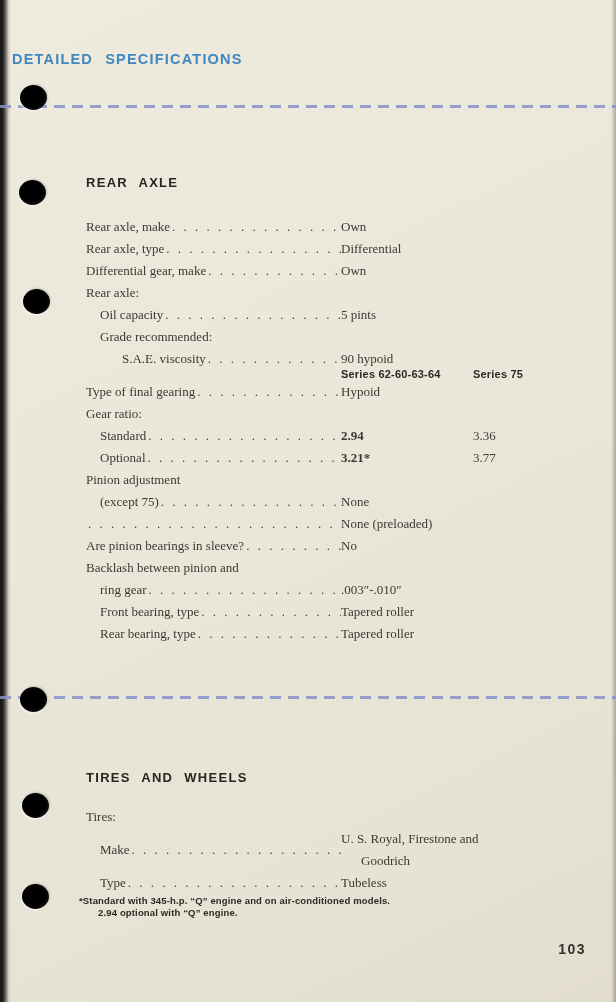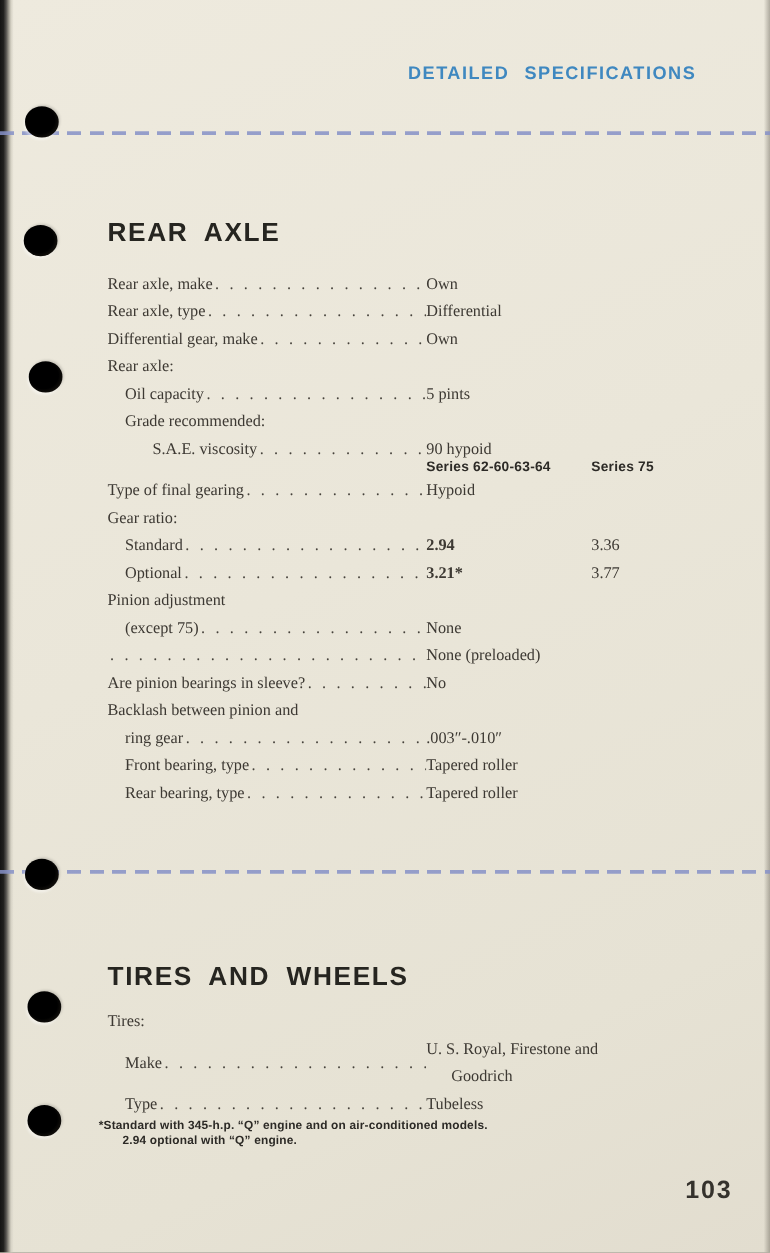--- a/index.html
+++ b/index.html
@@ -44,30 +44,30 @@
   .h6{left:22px;top:884px;}
   
   .dash{
     position:absolute;left:0;right:0;height:3px;z-index:2;opacity:.85;
     background:repeating-linear-gradient(90deg,var(--dash_blue) 0 11px,rgba(0,0,0,0) 11px 18px);
   }
   .dash1{top:105px;}
   .dash2{top:696px;}
   
   .runhead{
-    position:absolute;top:51px;left:1px;width:556px;text-align:right;z-index:3;
+    position:absolute;top:51px;left:12px;width:556px;text-align:left;z-index:3;
     font-family:"Liberation Sans","DejaVu Sans",sans-serif;
     font-weight:bold;font-size:14.5px;letter-spacing:1.2px;word-spacing:7px;
     color:var(--header_blue);
   }
   
   .sec-title{
     position:absolute;left:86px;z-index:3;
     font-family:"Liberation Sans","DejaVu Sans",sans-serif;
-    font-weight:bold;font-size:21px;letter-spacing:1.3px;word-spacing:6px;
+    font-weight:bold;font-size:13px;letter-spacing:1.3px;word-spacing:6px;
     color:var(--heading_ink);
   }
   .t-rear{top:175px;}
   .t-tires{top:770px;}
   
   .spec-block{
     position:absolute;left:86px;right:14px;z-index:3;
     font-size:13px;color:var(--ink);
   }
   .b1{top:216px;}
@@ -95,21 +95,21 @@
   .footnote{
     position:absolute;top:895px;left:79px;z-index:3;
     font-family:"Liberation Sans","DejaVu Sans",sans-serif;
     font-weight:bold;font-size:9.5px;line-height:12px;letter-spacing:.15px;color:#2c2a26;
   }
   .footnote .fn2{padding-left:19px;}
   
   .folio{
     position:absolute;top:941px;right:30px;z-index:3;
     font-family:"Liberation Sans","DejaVu Sans",sans-serif;
-    font-weight:600;font-size:20px;letter-spacing:1.5px;color:#35322c;
+    font-weight:600;font-size:14px;letter-spacing:1.5px;color:#35322c;
   }
 </style>
 </head>
 <body>
 
 <div class="page">
 
   <div class="edge-left"></div>
   <div class="edge-right"></div>
 

